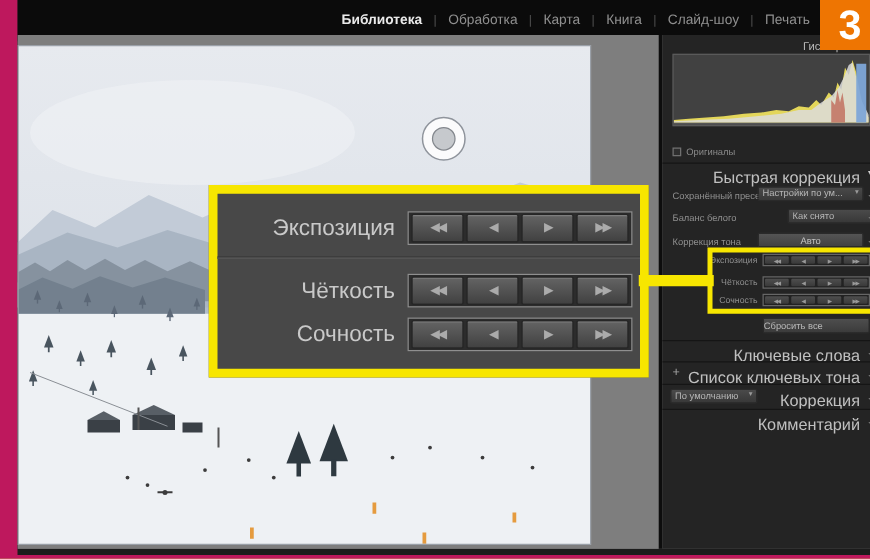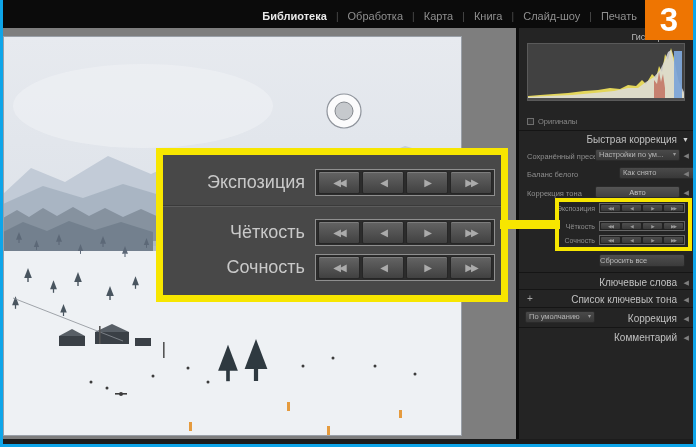--- a/index.html
+++ b/index.html
@@ -1,18 +1,18 @@
 <!DOCTYPE html>
 <html><head>
 <meta charset="utf-8">
 <style>
   * { margin:0; padding:0; box-sizing:border-box; }
   html,body { width:696px; height:447px; }
   body { font-family:"Liberation Sans","DejaVu Sans",sans-serif; background:#d7a05e; overflow:hidden; }
-  .frame { position:relative; width:696px; height:447px; padding:0 3px 3px 3px; background:#0ea5e9; }
+  .frame { position:relative; width:696px; height:447px; padding:0 3px 3px 14px; background:#be185d; }
   .app { position:relative; width:690px; height:444px; background:#1c1c1c; overflow:hidden; }
 
   
   .topbar { position:absolute; left:0; top:0; width:690px; height:33px; background:#0b0b0b; }
   .menu { position:absolute; right:50px; top:10px; white-space:nowrap; font-size:11px; }
   .menu-item { color:#8f8f8f; margin:0 6px; cursor:pointer; }
   .menu-item.active { color:#eaeaea; font-weight:bold; }
   .menu-sep { color:#4f4f4f; font-size:10px; }
 
   .badge { position:absolute; right:0; top:0; width:48px; height:40px; background:#ee7502;
@@ -28,21 +28,21 @@
   
   .sidebar { position:absolute; left:516px; top:0; width:174px; height:411px; background:#242424;
              font-size:8px; color:#9a9a9a; }
   .sb-abs { position:absolute; }
   .hist-header { right:8px; top:4px; color:#b9b9b9; font-size:9px; }
   .hist-box { left:8px; top:15px; width:158px; height:58px; background:#404040; border:1px solid #5a5a5a; }
   .hist-info { left:8px; top:77px; width:158px; display:flex; justify-content:space-between; color:#8e8e8e; font-size:7.5px; }
   .orig-row { left:8px; top:89px; display:flex; align-items:center; gap:4px; color:#8a8a8a; font-size:7.5px; }
   .checkbox { width:7px; height:7px; border:1px solid #6f6f6f; background:#2e2e2e; }
   .hairline { left:0; width:174px; height:1px; background:#151515; }
-  .section-head { right:16px; color:#c0c0c0; font-size:10px; }
+  .section-head { right:16px; color:#c0c0c0; font-size:13px; }
   .toggle { right:4px; color:#7e7e7e; font-size:7px; }
   .open-arrow { right:4px; color:#cfcfcf; font-size:7px; }
   .qd-label { left:8px; color:#8f8f8f; font-size:7.5px; }
   .dropdown { position:absolute; background:linear-gradient(#4a4a4a,#383838); border:1px solid #2a2a2a;
               border-radius:2px; color:#b5b5b5; font-size:7.5px; display:flex; align-items:flex-start;
               padding:0 3px; height:12px; cursor:pointer; }
   .dropdown .dd-text { flex:1; overflow:hidden; white-space:nowrap; }
   .dd-icon { color:#9a9a9a; font-size:6px; margin-left:2px; }
   .auto-btn { position:absolute; background:linear-gradient(#555,#414141); border:1px solid #2a2a2a;
               border-radius:2px; color:#c3c3c3; font-size:7.5px; text-align:center; height:12px;

